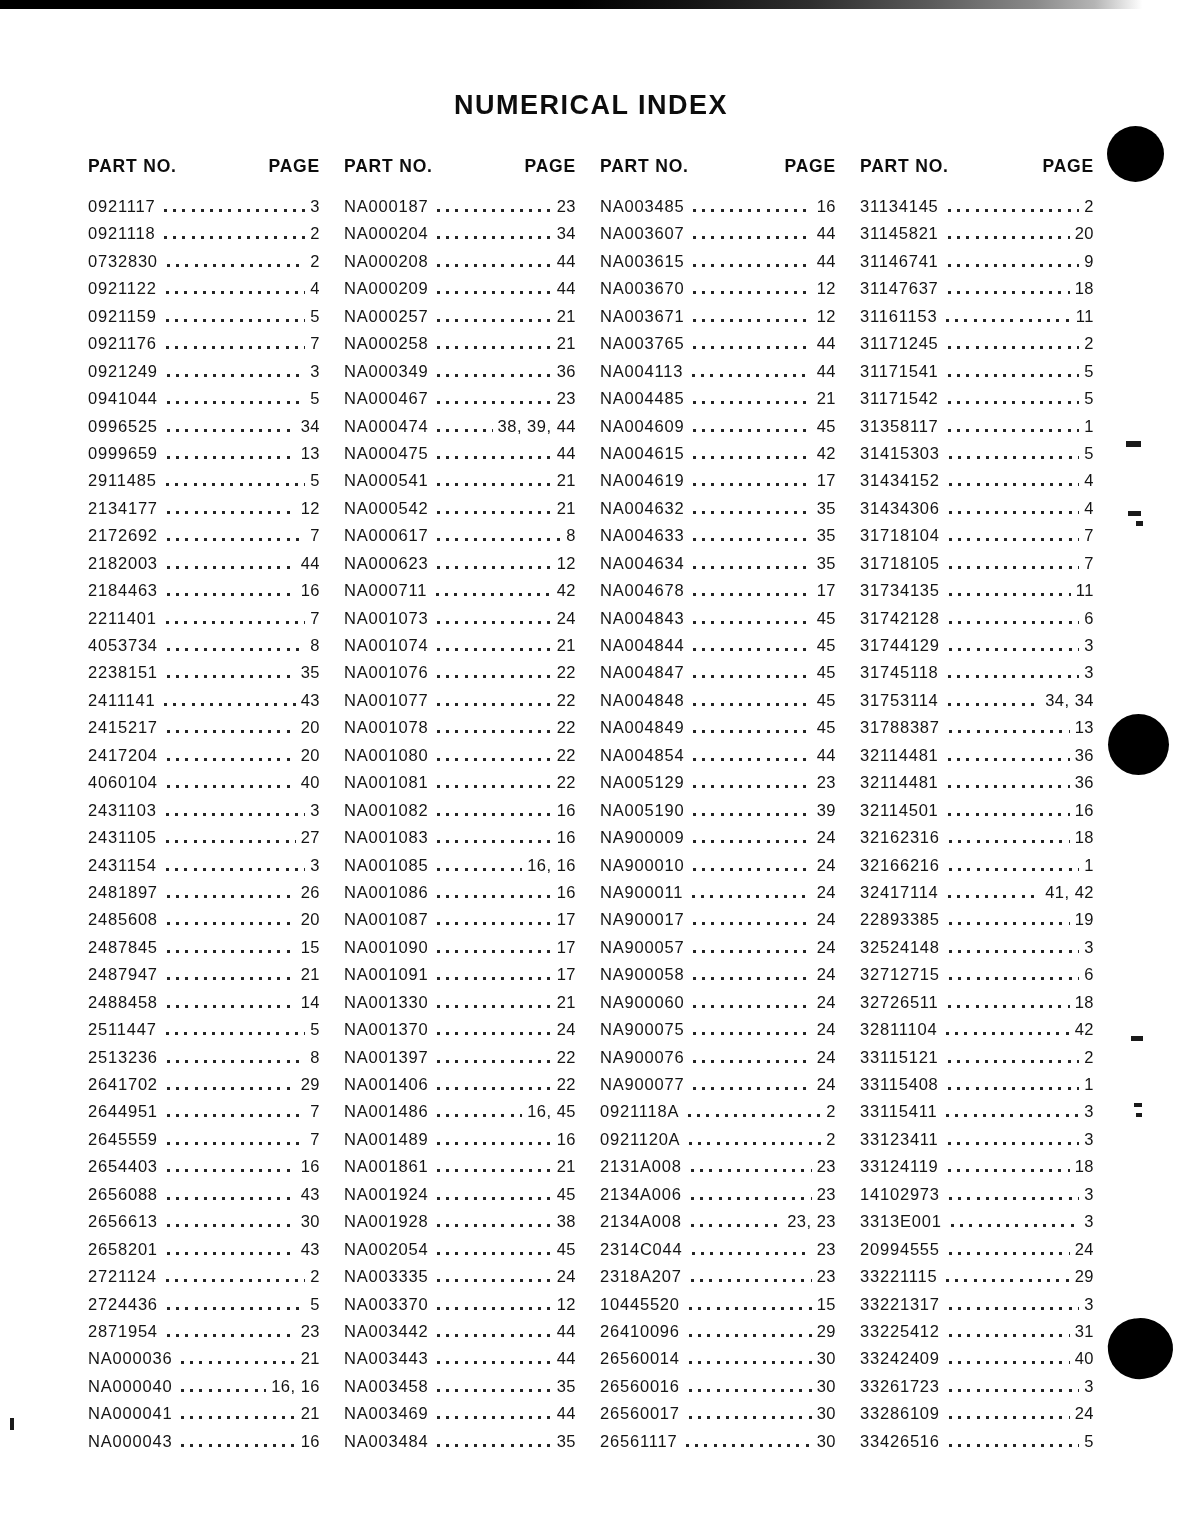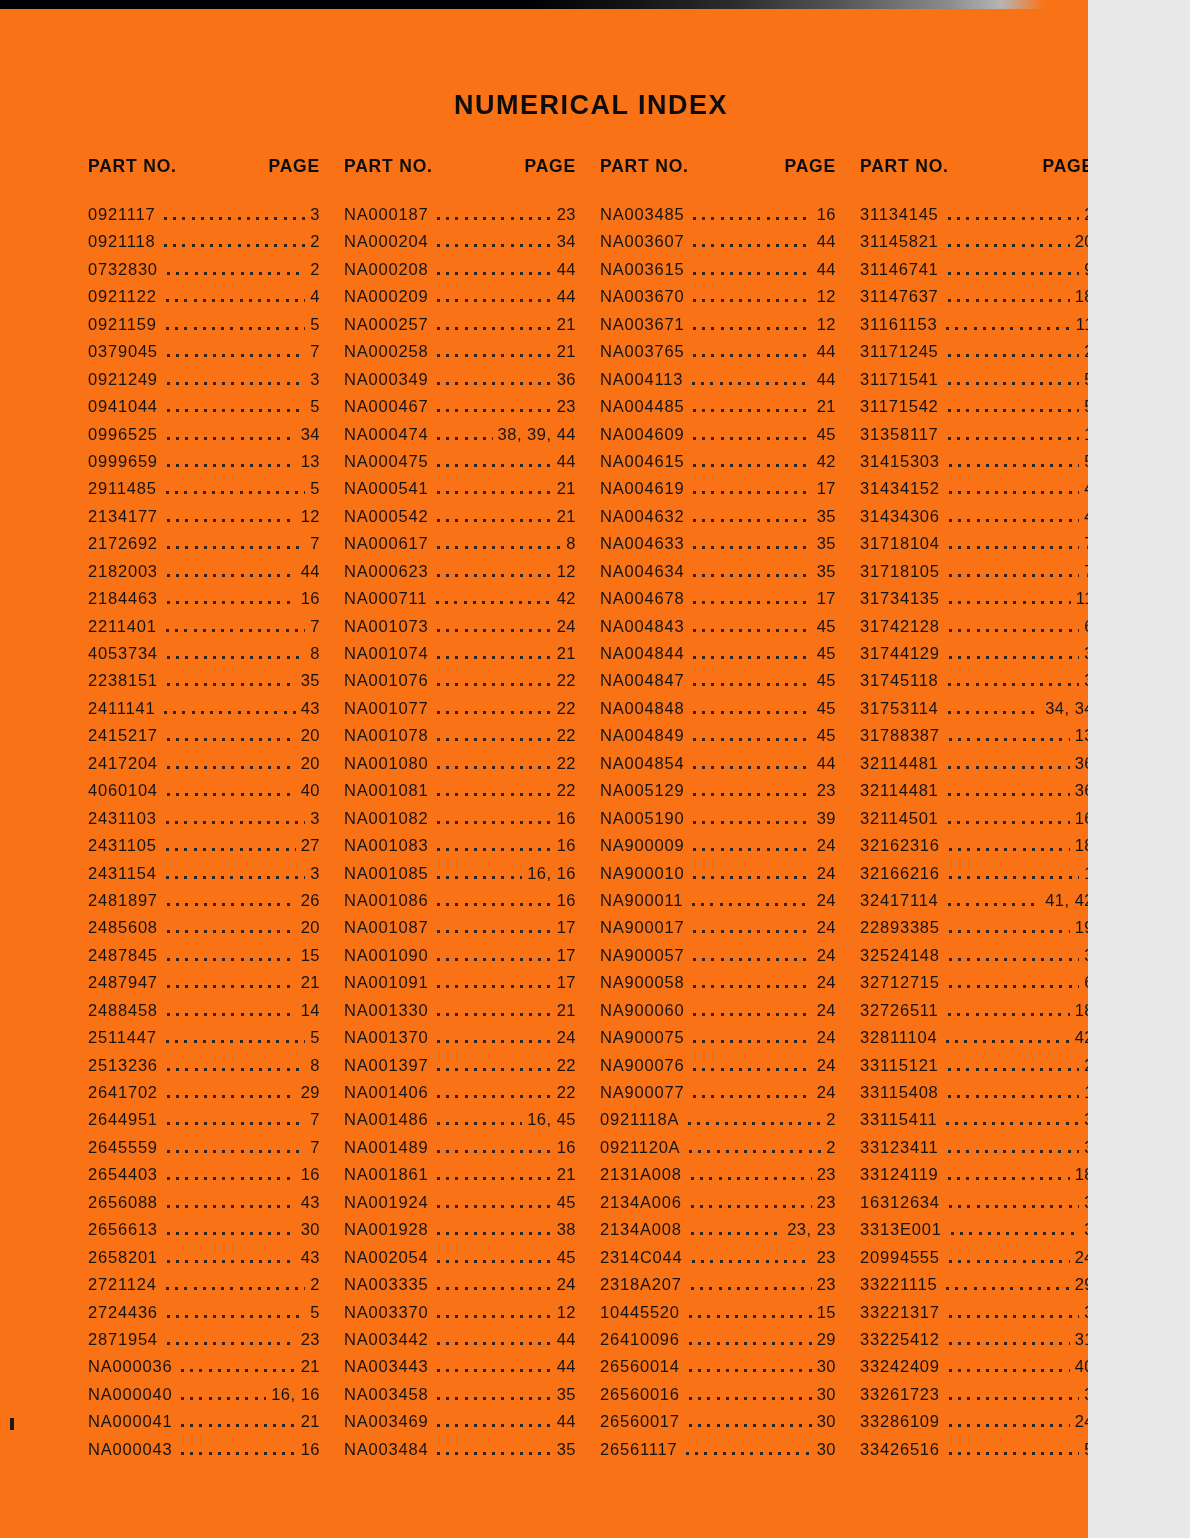--- a/index.html
+++ b/index.html
@@ -2,23 +2,23 @@
 <html><head>
 <meta charset="utf-8">
 <style>
   html, body {
     margin: 0;
     padding: 0;
     background: #e8e8e8;
   }
   .page {
     position: relative;
-    width: 1088px;
+    width: 1190px;
     height: 1538px;
-    background: #f97316;
+    background: #ffffff;
     font-family: "Liberation Sans", sans-serif;
     color: #111;
     overflow: hidden;
   }
   
   .top-scan-bar {
     position: absolute;
     top: 0; left: 0;
     width: 100%;
     height: 9px;
@@ -51,21 +51,21 @@
     justify-content: space-between;
     align-items: baseline;
     font-weight: bold;
     font-size: 17.5px;
     letter-spacing: 0.8px;
     color: #0d0d0d;
     height: 22px;
     gap: 24px;
   }
   .rows {
-    margin-top: 27px;
+    margin-top: 19px;
     display: flex;
     flex-direction: column;
   }
   .row {
     display: flex;
     align-items: flex-start;
     height: 27.45px;
     font-size: 16.5px;
     line-height: 19px;
     white-space: nowrap;
@@ -140,21 +140,21 @@
             <span class="part">0921122</span>
             <span class="leader"></span>
             <span class="page-num">4</span>
           </div>
           <div class="row">
             <span class="part">0921159</span>
             <span class="leader"></span>
             <span class="page-num">5</span>
           </div>
           <div class="row">
-            <span class="part">0379045</span>
+            <span class="part">0921176</span>
             <span class="leader"></span>
             <span class="page-num">7</span>
           </div>
           <div class="row">
             <span class="part">0921249</span>
             <span class="leader"></span>
             <span class="page-num">3</span>
           </div>
           <div class="row">
             <span class="part">0941044</span>
@@ -1009,21 +1009,21 @@
             <span class="part">33123411</span>
             <span class="leader"></span>
             <span class="page-num">3</span>
           </div>
           <div class="row">
             <span class="part">33124119</span>
             <span class="leader"></span>
             <span class="page-num">18</span>
           </div>
           <div class="row">
-            <span class="part">16312634</span>
+            <span class="part">14102973</span>
             <span class="leader"></span>
             <span class="page-num">3</span>
           </div>
           <div class="row">
             <span class="part">3313E001</span>
             <span class="leader"></span>
             <span class="page-num">3</span>
           </div>
           <div class="row">
             <span class="part">20994555</span>

